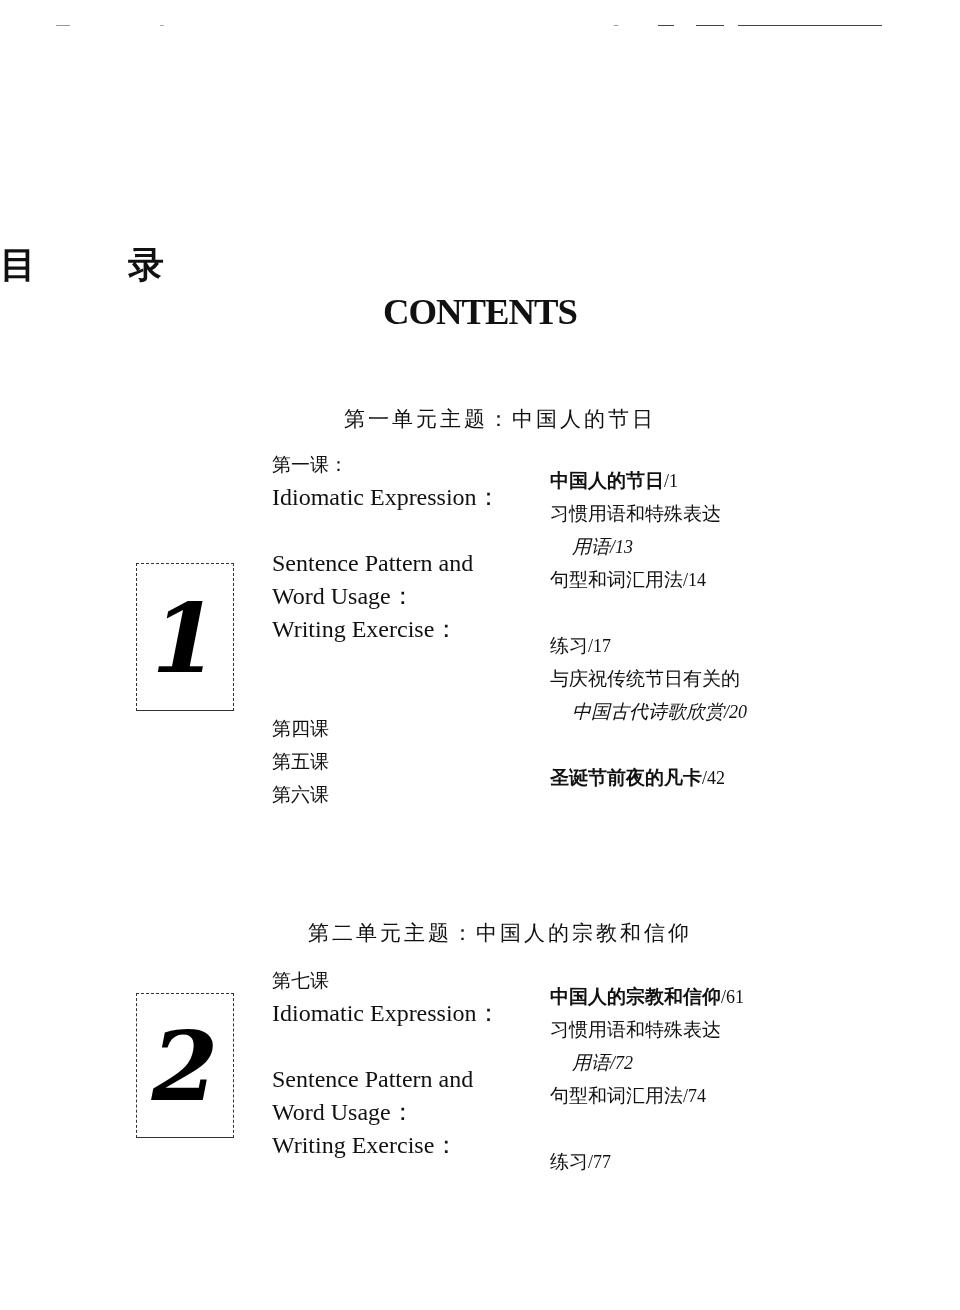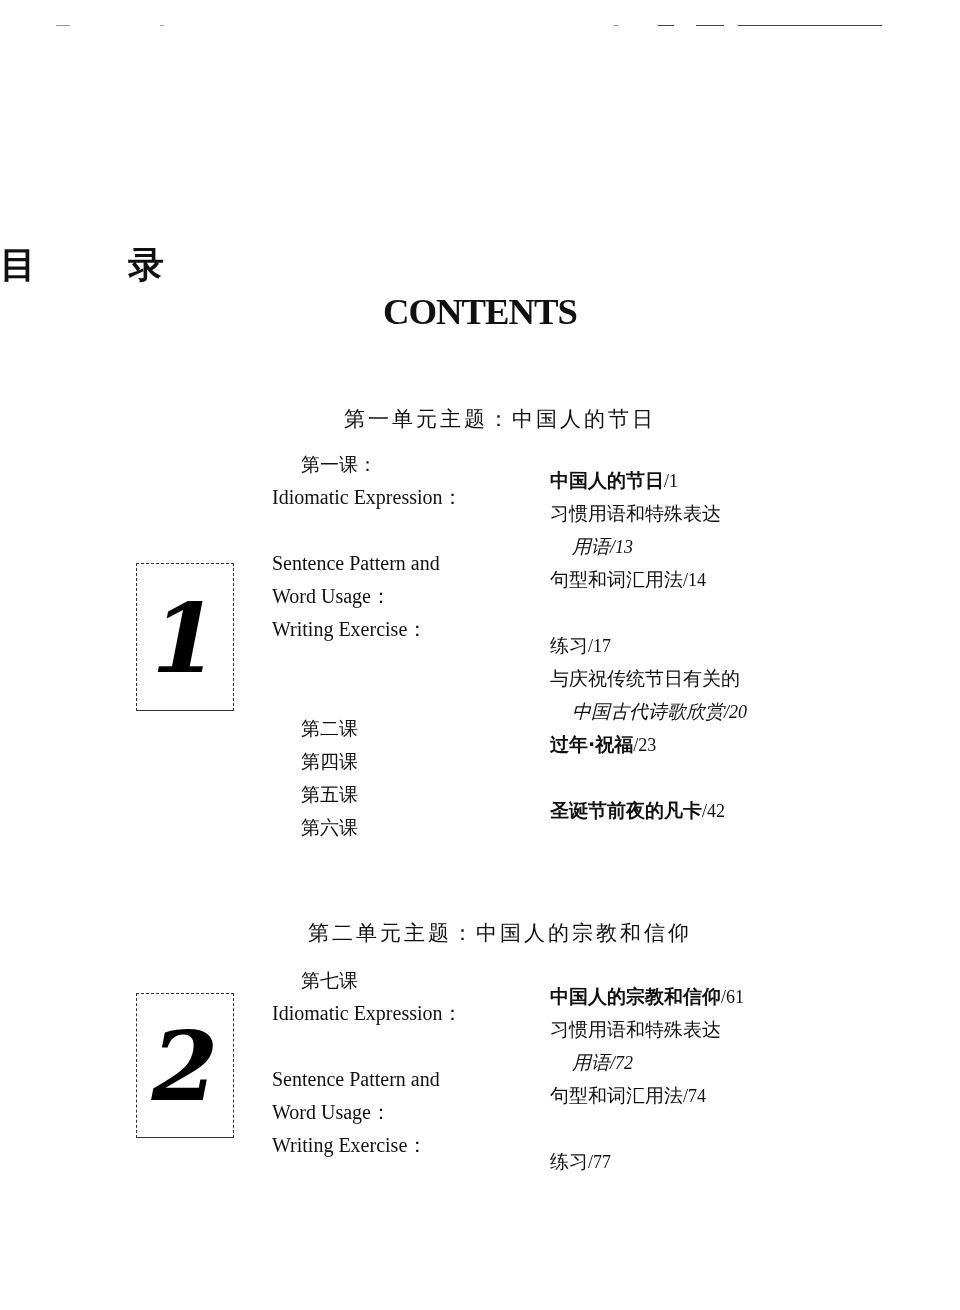--- a/index.html
+++ b/index.html
@@ -89,30 +89,29 @@
       left: 278px;
       top: 16px;
     }
     .row .right.indent {
       left: 300px;
       font-style: italic;
     }
     .lesson-label {
       font-family: "DejaVu Sans", sans-serif;
       font-size: 19px;
-      margin-left: 29px;
     }
     .lesson-title {
       font-family: "DejaVu Sans", sans-serif;
       font-weight: bold;
       font-size: 19px;
     }
     .sub-label {
       font-family: "Liberation Serif", serif;
-      font-size: 20px;
+      font-size: 24px;
     }
     .sub-title {
       font-family: "DejaVu Serif", serif;
       font-size: 19px;
       font-weight: normal;
     }
     .page-num {
       font-family: "Liberation Serif", serif;
       font-weight: normal;
       font-size: 18px;
@@ -210,24 +209,20 @@
   </div>
   <div class="row">
     <span class="left sub-label"></span>
     <span class="right sub-title"><span>与庆祝传统节日有关的</span><span class="page-num"></span></span>
   </div>
   <div class="row">
     <span class="left sub-label"></span>
     <span class="right indent sub-title"><span>中国古代诗歌欣赏</span><span class="page-num">/20</span></span>
   </div>
   <div class="row">
-    <span class="left lesson-label">第二课</span>
-    <span class="right lesson-title"><span>过年·祝福</span><span class="page-num">/23</span></span>
-  </div>
-  <div class="row">
     <span class="left lesson-label">第四课</span>
   </div>
   <div class="row">
     <span class="left lesson-label">第五课</span>
     <span class="right lesson-title"><span>圣诞节前夜的凡卡</span><span class="page-num">/42</span></span>
   </div>
   <div class="row">
     <span class="left lesson-label">第六课</span>
   </div>
 </div>

